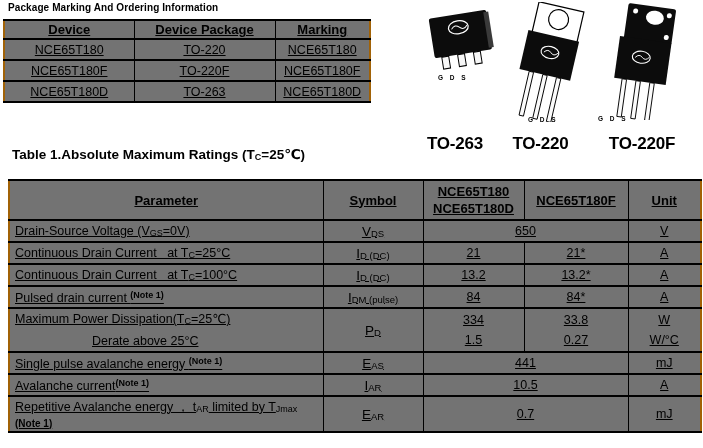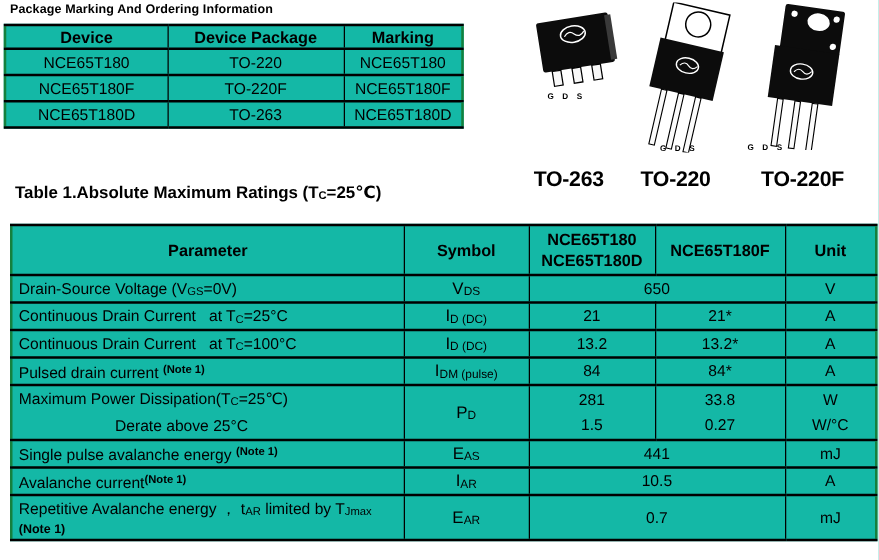--- a/index.html
+++ b/index.html
@@ -9,21 +9,21 @@
     position:relative;overflow:hidden;
   }
   .abs{position:absolute;}
 
   
   .top-title{left:8px;top:2px;font-size:10px;font-weight:bold;letter-spacing:0.1px;}
   .t1-title{left:12px;top:146px;font-size:13.5px;font-weight:bold;}
   .t1-title .t1-rest{}
 
   
-  table{border-collapse:collapse;table-layout:fixed;position:absolute;background:#14b8a6;border:2px solid #15803d;}
+  table{border-collapse:collapse;table-layout:fixed;position:absolute;background:#737373;border:2px solid #a16207;text-decoration:underline;}
   th,td{border:solid #000;border-width:2px 1px;padding:0;overflow:hidden;}
 
   
   .ordering{left:3px;top:19px;width:366px;}
   .ordering th{height:17px;font-size:13px;font-weight:bold;text-align:center;}
   .ordering td{height:19px;font-size:12.5px;text-align:center;}
 
   
   .ratings{left:8px;top:179px;width:692px;}
   .ratings th{font-size:13px;font-weight:bold;text-align:center;height:38px;line-height:17px;}
@@ -191,21 +191,21 @@
     <td>A</td>
   </tr>
 
   <tr class="pd-row">
     <td class="param">
       <div class="pd-line">Maximum Power Dissipation(T<sub>C</sub>=25℃)</div>
       <div class="pd-line pd-derate">Derate above 25°C</div>
     </td>
     <td class="sym">P<sub>D</sub></td>
     <td>
-      <div class="pd-line">281</div>
+      <div class="pd-line">334</div>
       <div class="pd-line">1.5</div>
     </td>
     <td>
       <div class="pd-line">33.8</div>
       <div class="pd-line">0.27</div>
     </td>
     <td>
       <div class="pd-line">W</div>
       <div class="pd-line">W/°C</div>
     </td>

